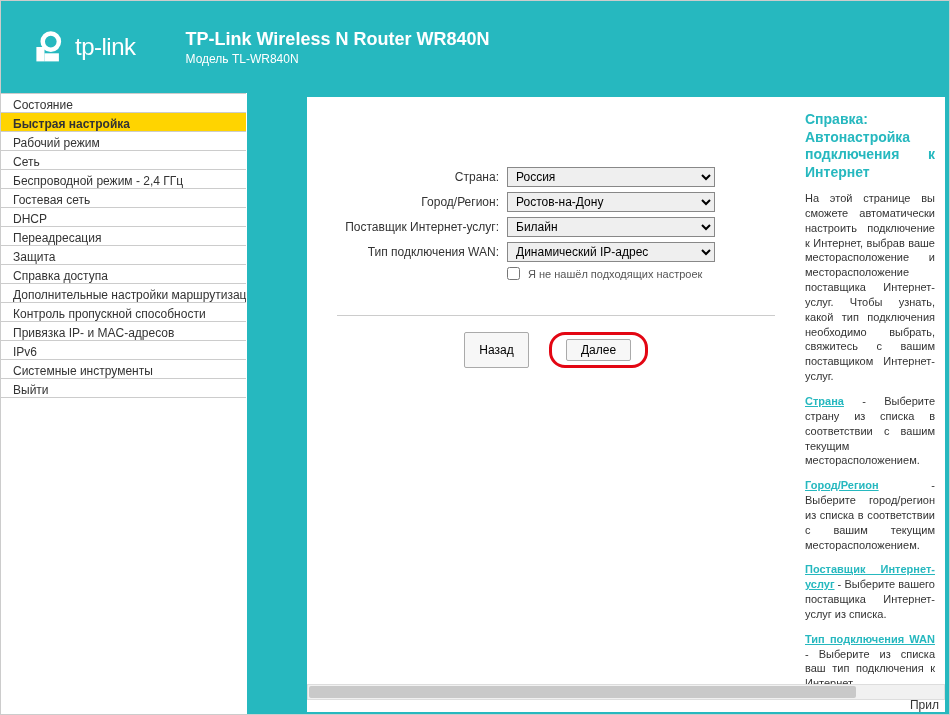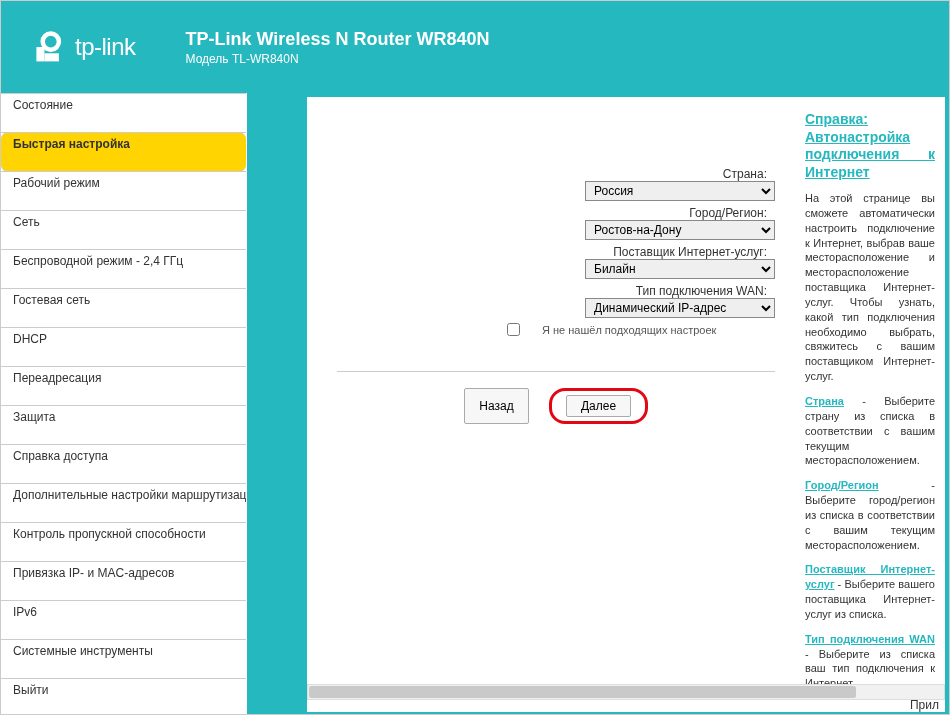--- a/index.html
+++ b/index.html
@@ -27,31 +27,31 @@
 
   
   .sidebar {
     width: 246px;
     background: #fff;
     overflow: hidden;
     border-right: 1px solid #fff;
   }
   .sidebar-item {
     font-size: 12px;
-    padding: 4px 8px 20px 12px;
+    padding: 4px 8px 0 12px;
     border-top: 1px solid #ccc;
     border-bottom: 1px solid #ccc;
     margin-bottom: -1px;
     color: #333;
     cursor: pointer;
     white-space: nowrap;
     overflow: hidden;
     text-overflow: clip;
   }
-  .sidebar-item.active { background: #ffd400; font-weight: bold; border-radius: 7px; }
+  .sidebar-item.active { background: #ffd400; font-weight: bold; }
 
   
   .center {
     flex: 1;
     display: flex;
     flex-direction: column;
     min-width: 0;
     background: #26b8bf;
   }
   .content-area {
@@ -71,32 +71,32 @@
     min-width: 0;
   }
   .page-title {
     color: #26b8bf;
     font-size: 15px;
     font-weight: normal;
     padding-bottom: 18px;
     border-bottom: 1px solid #ccc;
   }
   .form { margin-top: 40px; }
-  .form-row { display: flex; align-items: flex-end; margin-bottom: 5px; flex-direction: column; }
+  .form-row { display: flex; align-items: center; margin-bottom: 5px; }
   .form-label { width: 170px; text-align: right; font-size: 12px; color: #333; padding-right: 8px; }
   .form-select {
-    width: 190px;
+    width: 208px;
     font-size: 12px;
     padding: 1px 4px;
     border: 1px solid #888;
     background: #efefef;
   }
   .form-check-row { display: flex; align-items: center; margin-top: 4px; }
   .form-check-row .form-label { width: 170px; }
-  .form-check-txt { font-size: 11px; color: #555; margin-left: 22px; }
+  .form-check-txt { font-size: 11px; color: #555; margin-left: 8px; }
   .divider { border-top: 1px solid #ccc; margin-top: 35px; }
   .buttons { display: flex; justify-content: center; gap: 20px; margin-top: 16px; }
   .btn {
     width: 65px;
     padding: 3px 0;
     font-size: 12px;
     background: #f7f7f7;
     border: 1px solid #aaa;
     border-radius: 2px;
     cursor: pointer;
@@ -118,21 +118,20 @@
     overflow: hidden;
   }
   .help-title {
     color: #26b8bf;
     font-size: 14px;
     font-weight: bold;
     line-height: 1.25;
     text-align: justify;
     text-align-last: justify;
     margin-bottom: 10px;
-    text-decoration: underline;
   }
   .help p { text-align: justify; margin-bottom: 10px; line-height: 1.35; }
   .help .term { color: #26b8bf; text-decoration: underline; font-weight: bold; }
 
   
   .bottom-bar {
     height: 28px;
     background: #fff;
     margin: 0 4px 2px 60px;
     display: flex;

